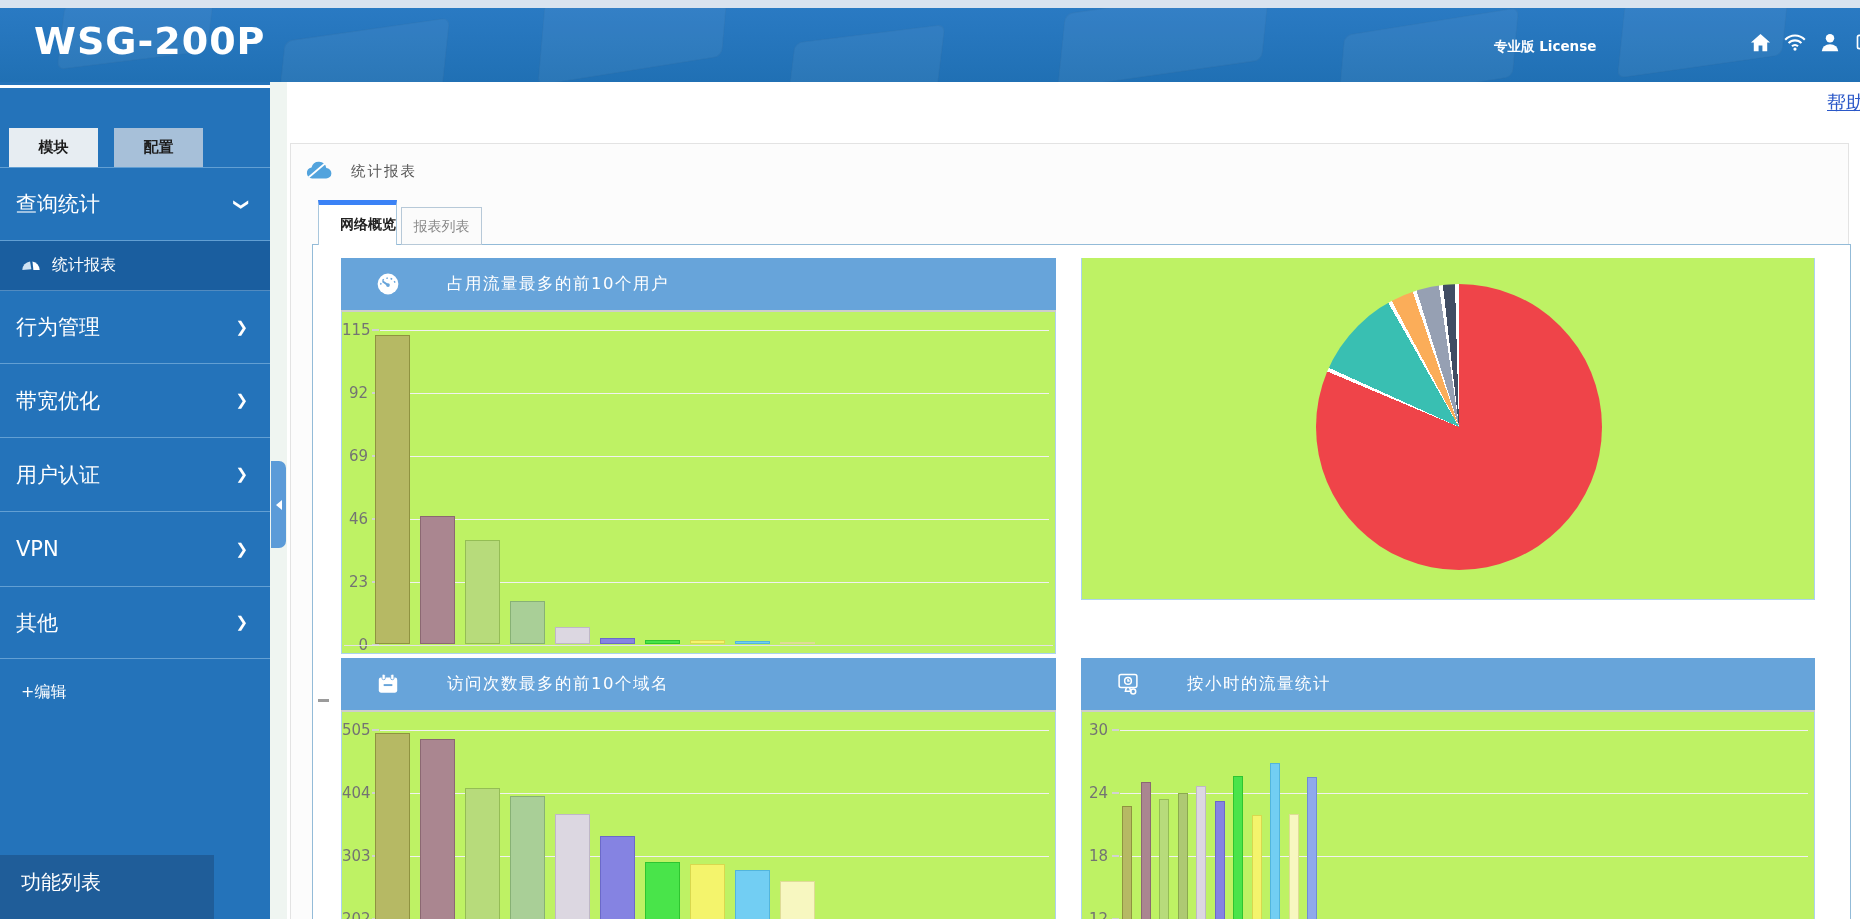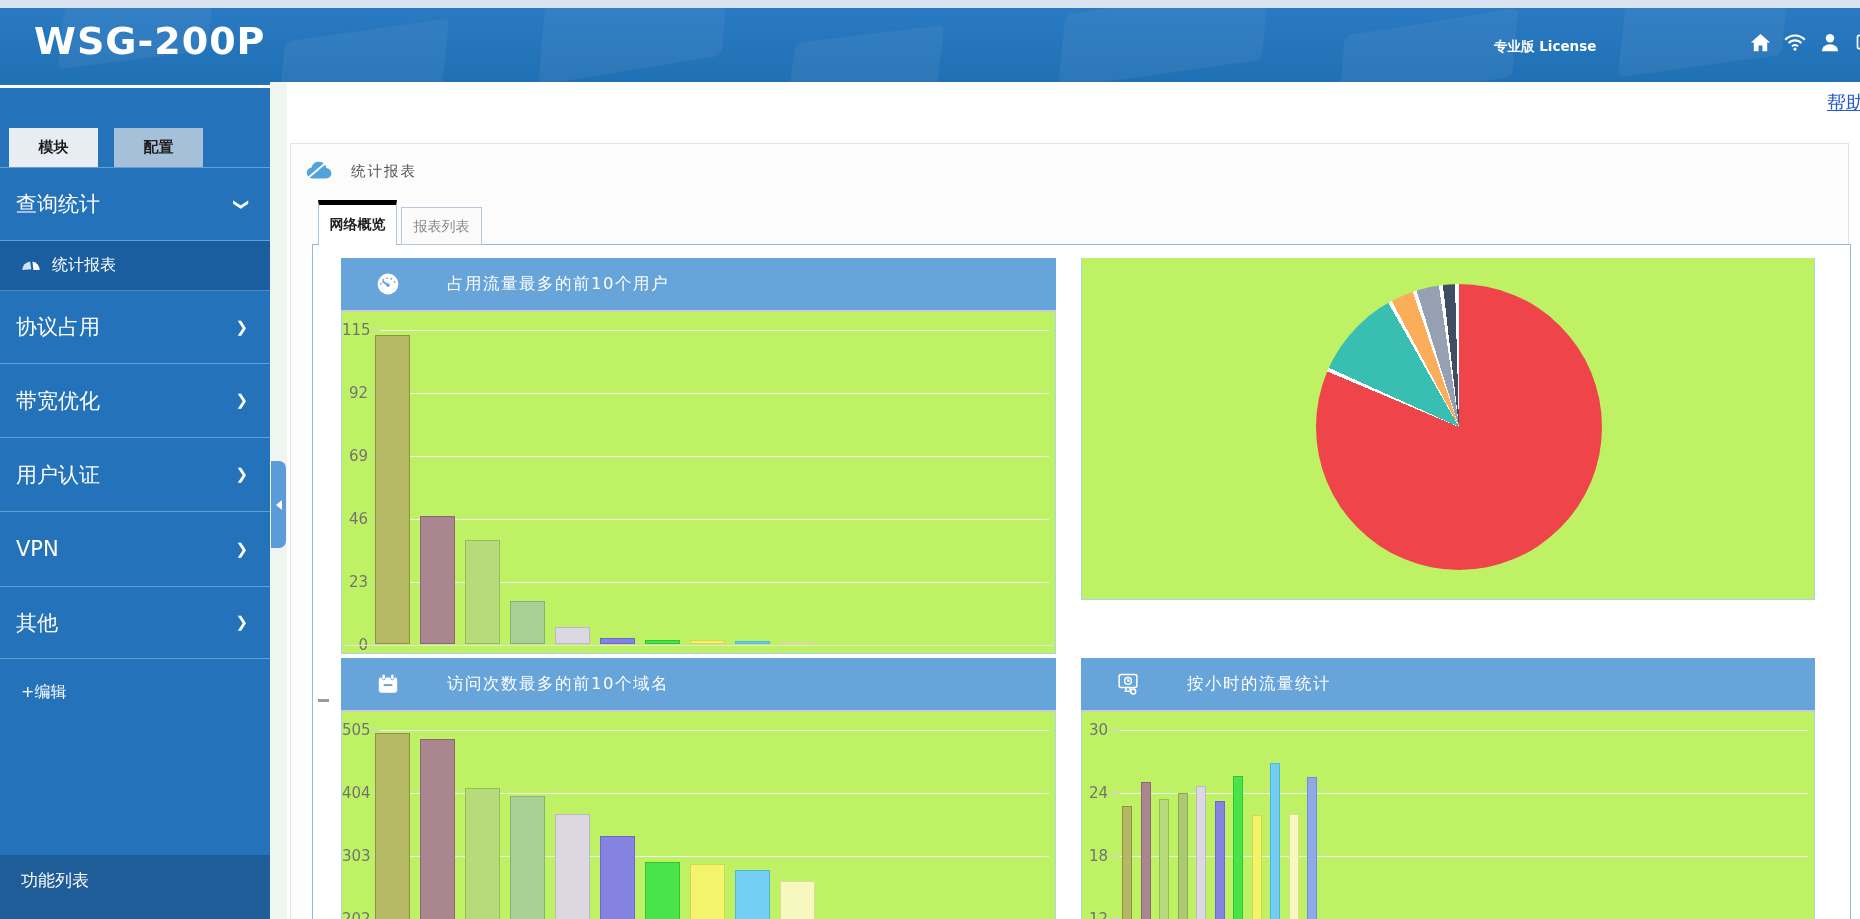--- a/index.html
+++ b/index.html
@@ -19,31 +19,31 @@
   .side-tabs{position:absolute;left:9px;top:46px;display:flex;gap:16px;}
   .stab{width:89px;height:39px;line-height:39px;text-align:center;font-size:15px;font-weight:bold;color:#1d1d1d;cursor:pointer;}
   .stab.active{background:#e7edf2;}
   .stab.inactive{background:#a7c0d9;}
   .side-menu{position:absolute;left:0;top:85px;width:270px;border-top:1px solid rgba(150,195,232,0.55);}
   .side-item{position:relative;display:flex;align-items:center;padding-left:16px;color:#fff;font-size:21px;border-bottom:1px solid rgba(150,195,232,0.55);cursor:pointer;box-sizing:border-box;}
   .side-sub{position:relative;display:flex;align-items:center;gap:10px;padding-left:20px;background:#1a5e9f;color:#fff;font-size:16px;border-bottom:1px solid rgba(150,195,232,0.45);cursor:pointer;box-sizing:border-box;}
   .chev{position:absolute;right:22px;color:#fff;font-size:15px;font-weight:bold;line-height:1;}
   .chev.down{transform:rotate(90deg);}
   .side-edit{position:absolute;left:21px;top:600px;color:#fff;font-size:16px;cursor:pointer;}
-  .side-footer{position:absolute;left:0;bottom:0;width:270px;height:64px;background:#1f5d99;color:#fff;font-size:17px;padding:14px 0 0 21px;box-sizing:border-box;}
+  .side-footer{position:absolute;left:0;bottom:0;width:214px;height:64px;background:#1f5d99;color:#fff;font-size:20px;padding:14px 0 0 21px;box-sizing:border-box;}
   .gutter{position:absolute;left:270px;top:82px;width:17px;height:837px;background:#eff5f1;}
   .collapse-handle{position:absolute;left:271px;top:461px;width:15px;height:87px;background:#5b9bd8;border-radius:0 7px 7px 0;display:flex;align-items:center;justify-content:center;cursor:pointer;}
   .tri{width:0;height:0;border-top:5px solid transparent;border-bottom:5px solid transparent;border-right:6px solid #fff;}
   
   .outer-panel{position:absolute;left:290px;top:143px;width:1559px;height:790px;background:#fcfcfc;border:1px solid #e3e3e3;box-sizing:border-box;}
   .panel-title-row{position:absolute;left:13px;top:15px;display:flex;align-items:center;gap:17px;}
   .panel-title{font-size:14.5px;color:#555;letter-spacing:2px;}
   .tab-box{position:absolute;left:21px;top:100px;width:1537px;height:700px;border:1px solid #93bbd8;background:#fff;z-index:1;}
   .ctab{position:absolute;box-sizing:border-box;text-align:center;cursor:pointer;z-index:2;}
-  .ctab.active{left:27px;top:56px;width:79px;height:45px;background:#fff;border:1px solid #a9c7dd;border-bottom:none;border-top:5px solid #000000;font-weight:bold;color:#222;font-size:14px;line-height:38px;}
+  .ctab.active{left:27px;top:56px;width:79px;height:45px;background:#fff;border:1px solid #a9c7dd;border-bottom:none;border-top:5px solid #3b82f6;font-weight:bold;color:#222;font-size:14px;line-height:38px;text-align:right;}
   .ctab.inactive{left:110px;top:63px;width:81px;height:38px;background:#fbfbfb;border:1px solid #b7c9d8;color:#888;font-size:14px;line-height:36px;}
   .mini-dash{position:absolute;left:5px;top:454px;width:11px;height:3px;background:#9b9b9b;}
   .chart-panel{position:absolute;}
   .chart-head{height:52px;background:#67a4da;border-bottom:2px solid #cdcdcd;display:flex;align-items:center;color:#fff;}
   .ch-icon{margin-left:34px;width:26px;height:26px;display:flex;align-items:center;}
   .ch-title{margin-left:46px;font-size:16.5px;letter-spacing:1.5px;}
   .chart-plot{position:relative;background:#bef264;border:1px solid #abd3ee;border-top:none;height:342px;box-sizing:border-box;overflow:hidden;}
   .tick-label{position:absolute;left:0;width:26px;text-align:right;font-size:15px;color:#737373;}
   .tickdash{position:absolute;left:30px;width:7px;height:2px;background:#d2d2d2;}
   .gridline{position:absolute;left:38px;right:6px;height:1px;background:#f1f1f1;}
@@ -113,21 +113,21 @@
         <div class="side-sub" style="height: 50px;">
           <span style="display: flex;">
             <svg width="22" height="19" viewBox="0 0 24 20">
               <path d="M2.5 15 A9.5 9.5 0 0 1 11 5.6 L12.4 14 Z" fill="#cfe2f2"></path>
               <path d="M13.6 5.7 A9.5 9.5 0 0 1 21.5 15 L14.6 15 Z" fill="#ffffff"></path>
             </svg>
           </span>
           <span>统计报表</span>
         </div>
         <div class="side-item" style="height: 73px;">
-          <span>协议占用</span>
+          <span>行为管理</span>
           <span class="chev">❯</span>
         </div>
         <div class="side-item" style="height: 74px;">
           <span>带宽优化</span>
           <span class="chev">❯</span>
         </div>
         <div class="side-item" style="height: 74px;">
           <span>用户认证</span>
           <span class="chev">❯</span>
         </div>

